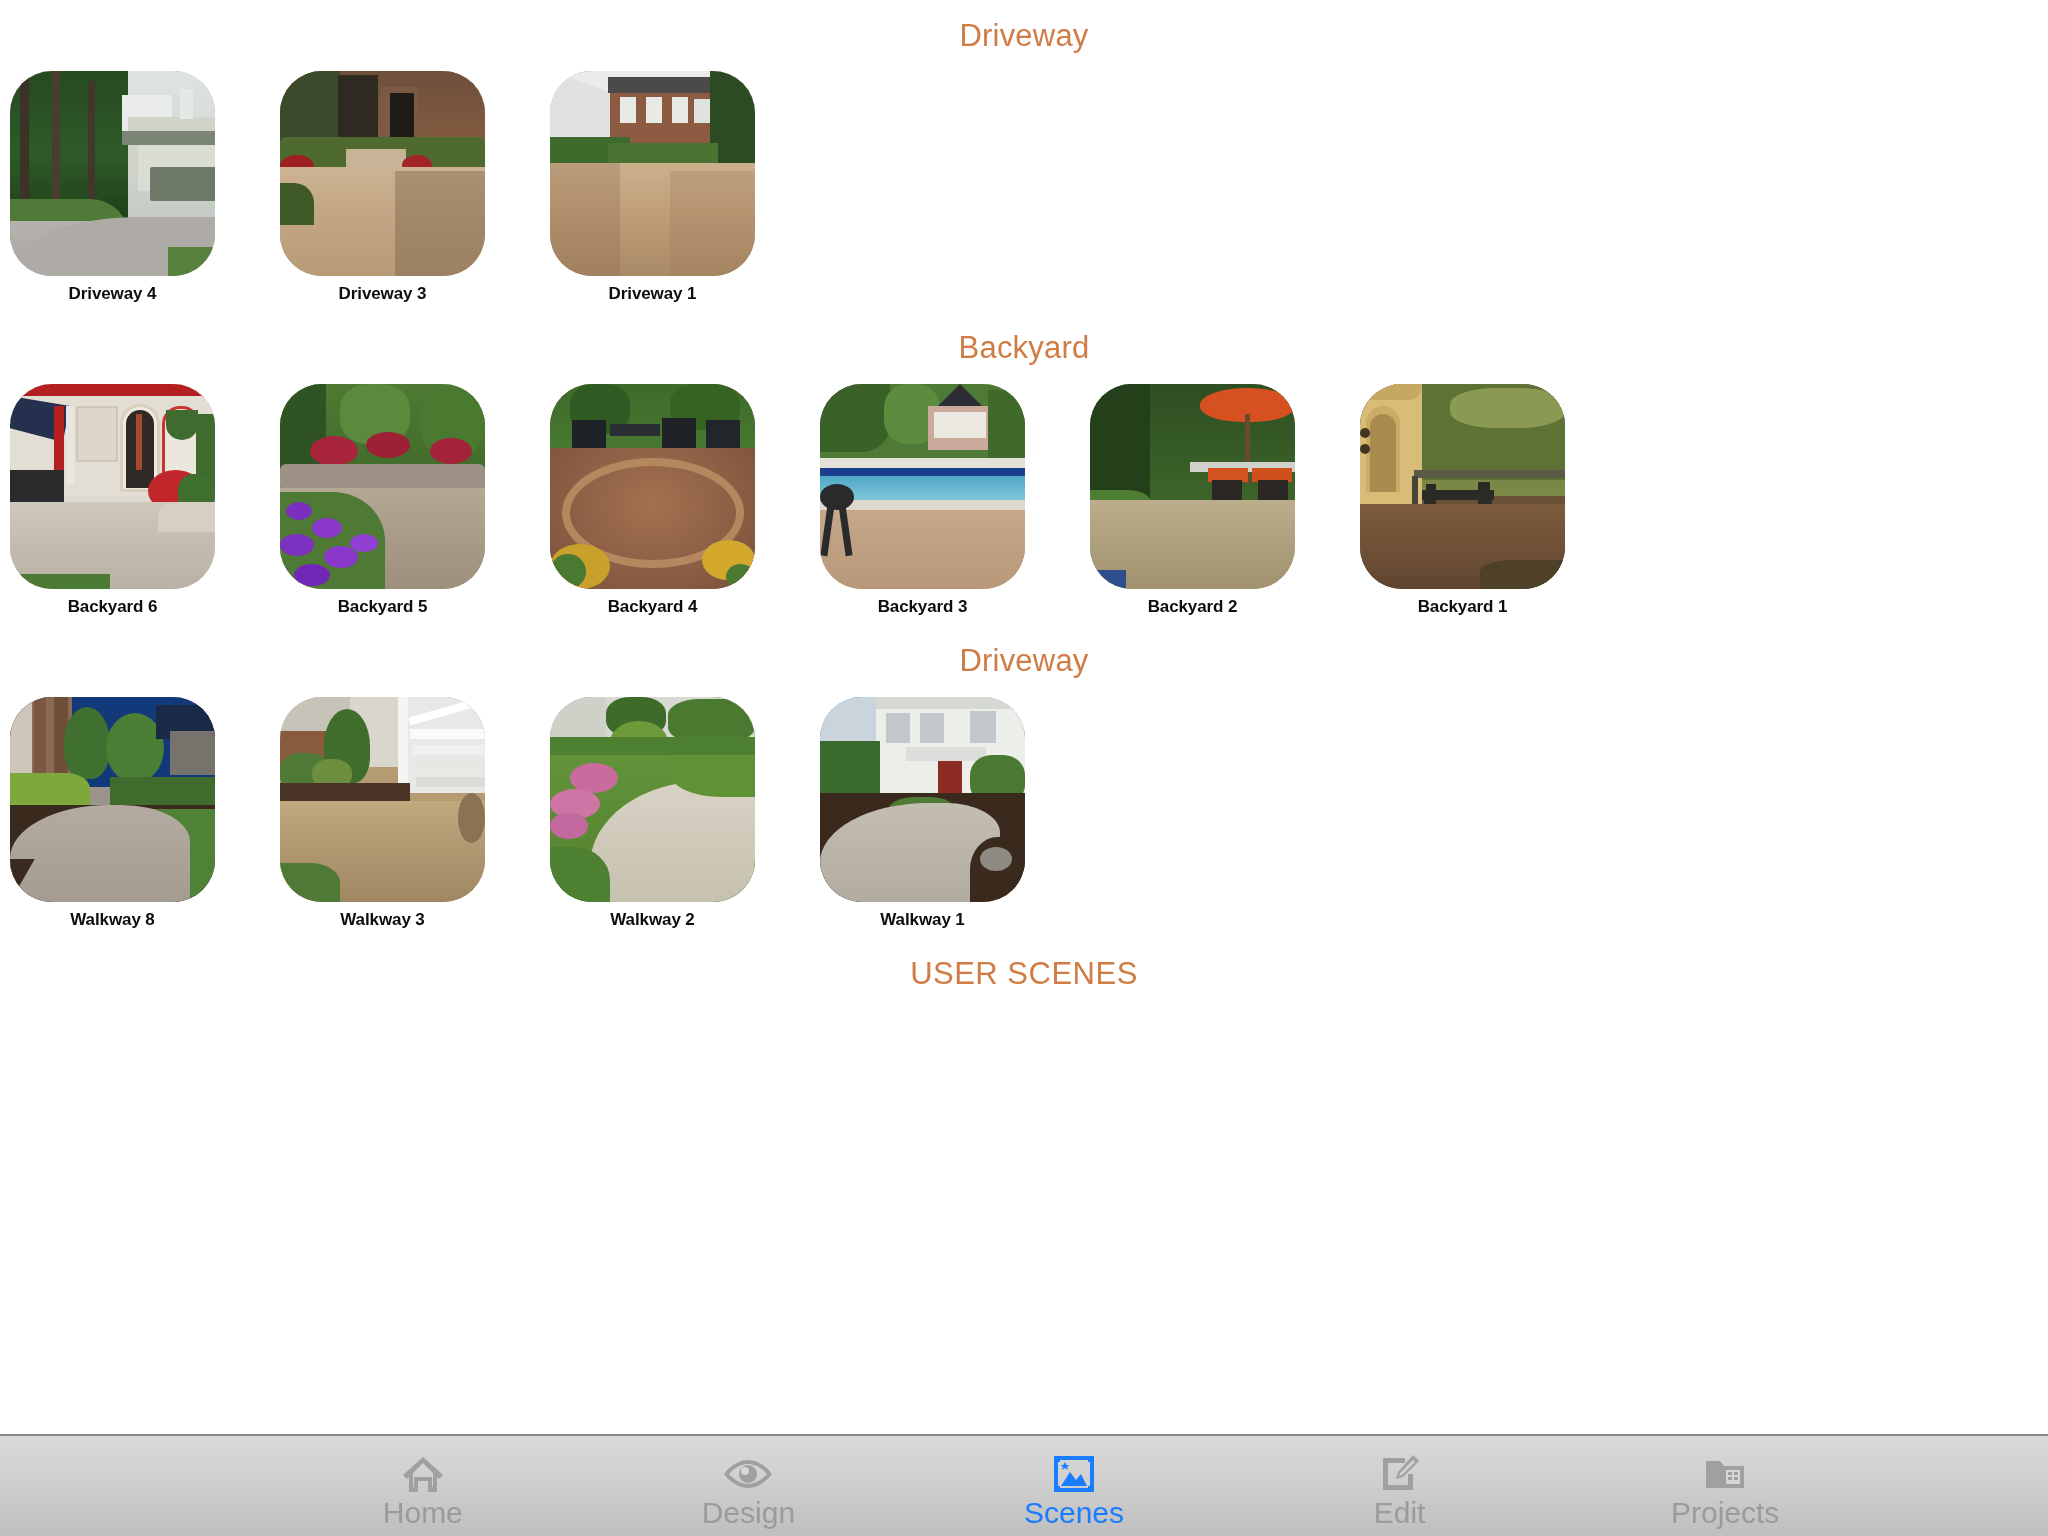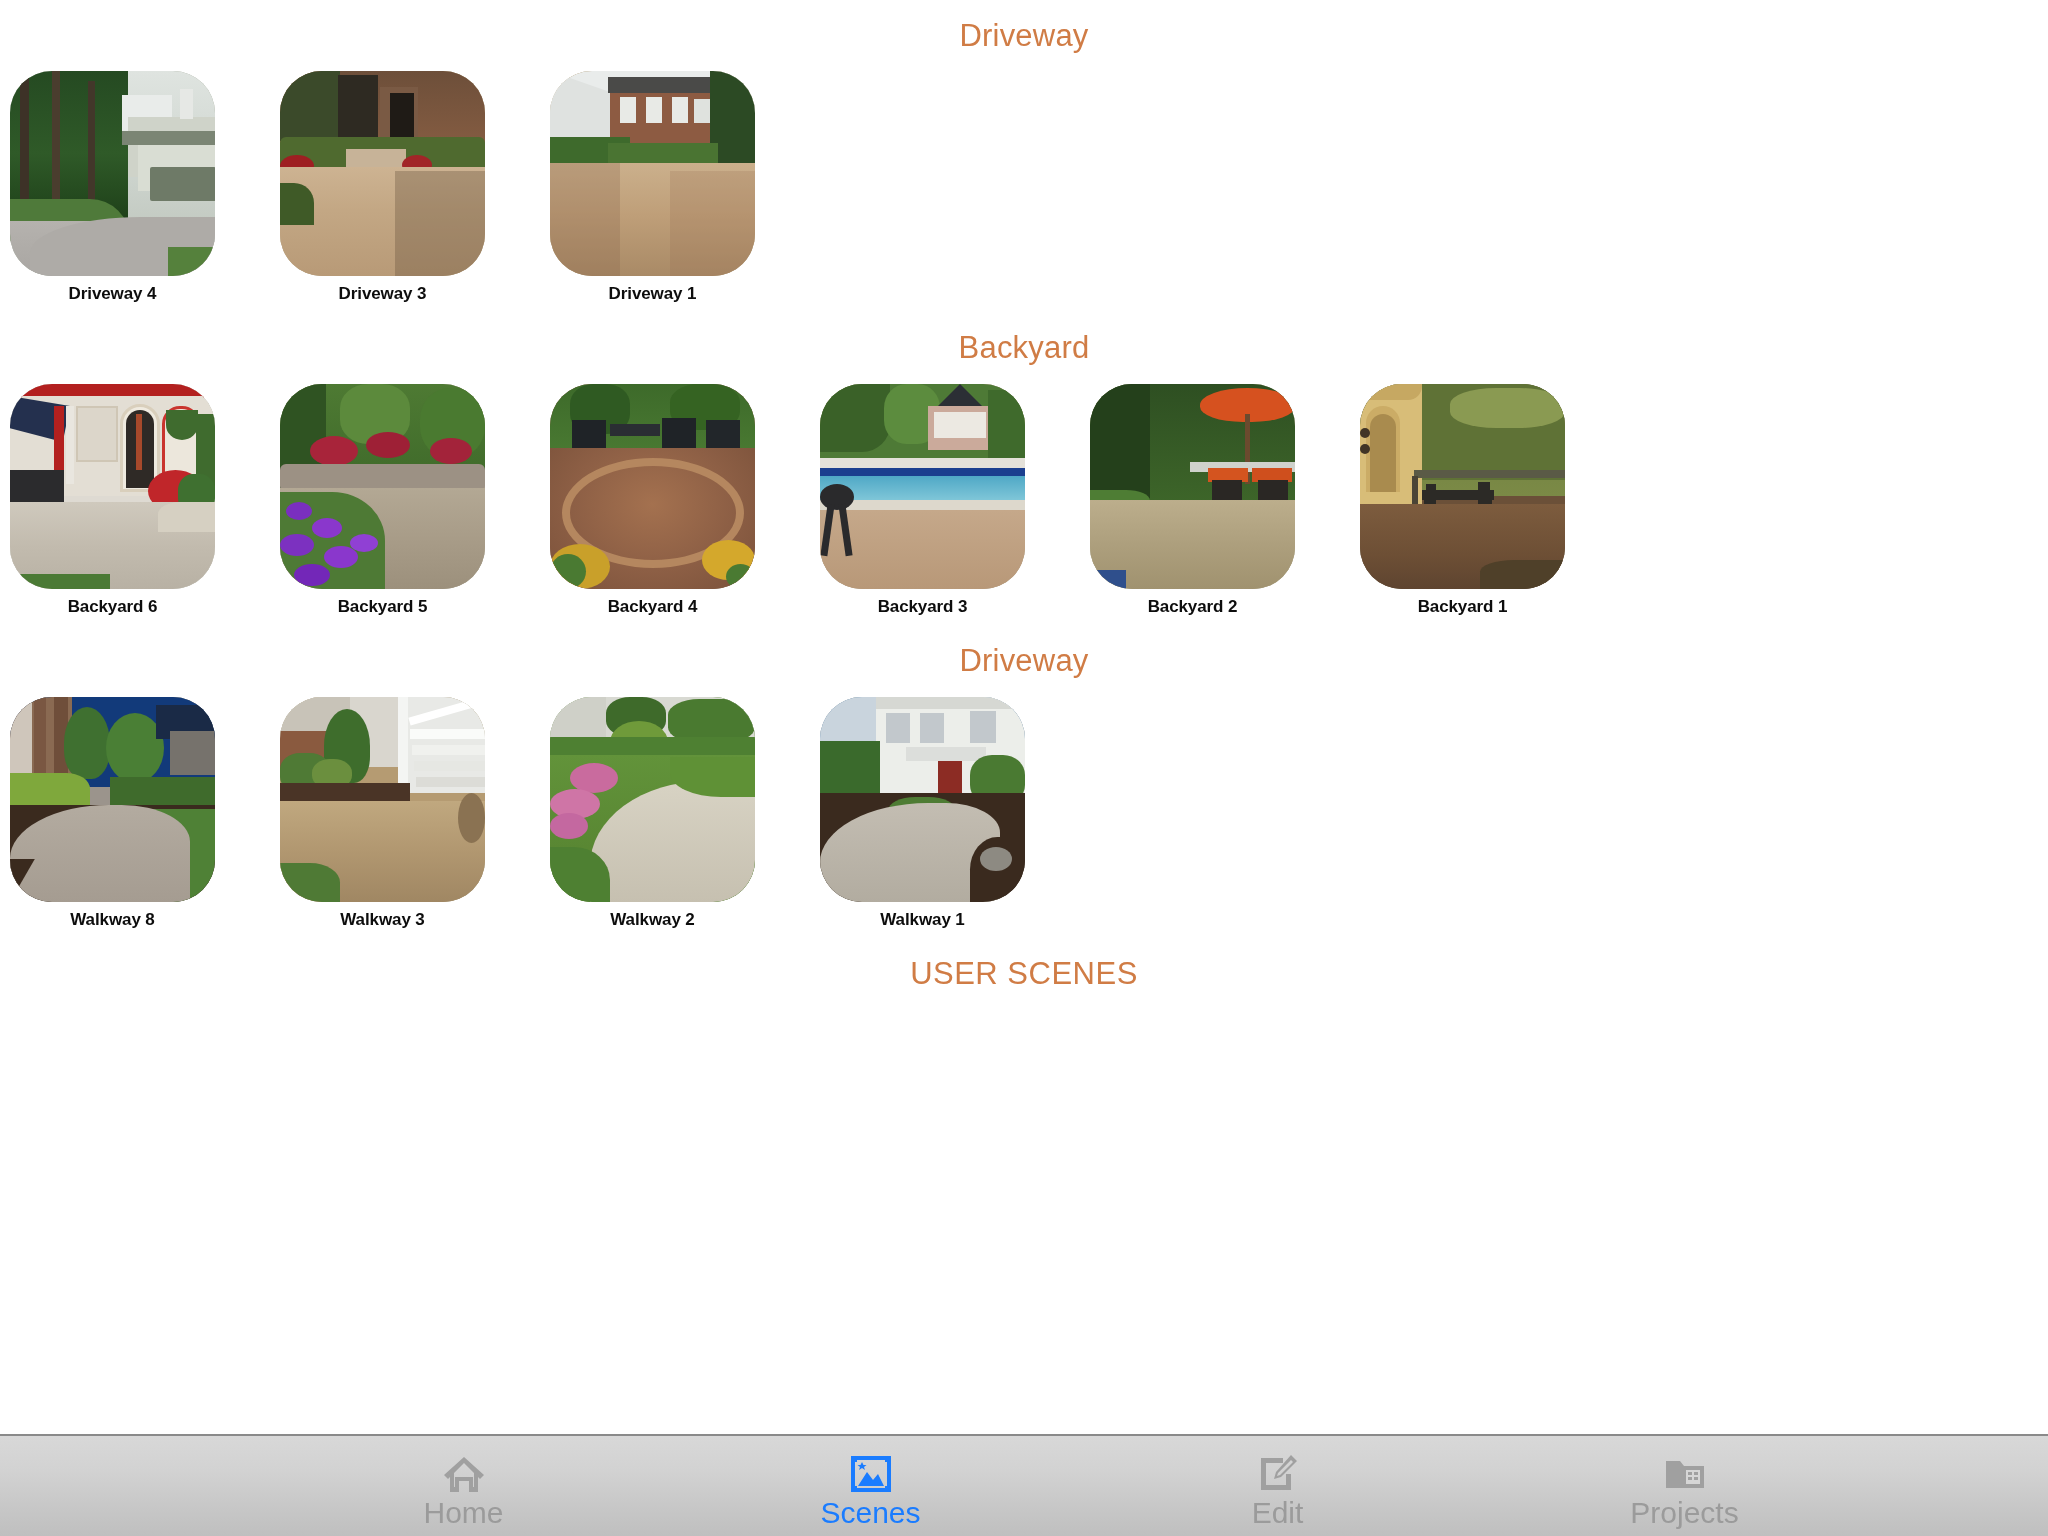--- a/index.html
+++ b/index.html
@@ -409,20 +409,30 @@
 
     <div class="tab">
       <span class="icon">
         <svg width="44" height="40" viewBox="0 0 44 40">
             <path class="ico-gray" d="M22 3 L42 21 L38 25 L36 23 L36 38 L27 38 L27 27 L17 27 L17 38 L8 38 L8 23 L6 25 L2 21 Z M22 9 L12 19 L12 33 L13 33 L13 23 L31 23 L31 33 L32 33 L32 19 Z"></path>
           </svg>
       </span>
       <span class="tlabel">Home</span>
     </div>
 
+    <div class="tab">
+      <span class="icon">
+        <svg width="52" height="34" viewBox="0 0 52 34">
+          <path class="ico-gray" d="M26 3 C40 3 50 17 50 17 C50 17 40 31 26 31 C12 31 2 17 2 17 C2 17 12 3 26 3 Z M26 7 C15 7 7 17 7 17 C7 17 15 27 26 27 C37 27 45 17 45 17 C45 17 37 7 26 7 Z"></path>
+          <circle class="ico-gray" cx="26" cy="17" r="9"></circle>
+          <circle cx="23" cy="14" r="4" fill="#d6d6d6"></circle>
+        </svg>
+      </span>
+      <span class="tlabel">Design</span>
+    </div>
 
     <div class="tab active">
       <span class="icon">
         <svg width="42" height="40" viewBox="0 0 42 40">
           <rect x="3" y="4" width="36" height="32" fill="none" stroke="#1a7cff" stroke-width="4"></rect>
           <rect x="1" y="2" width="6" height="6" fill="#1a7cff"></rect>
           <rect x="35" y="2" width="6" height="6" fill="#1a7cff"></rect>
           <rect x="1" y="32" width="6" height="6" fill="#1a7cff"></rect>
           <rect x="35" y="32" width="6" height="6" fill="#1a7cff"></rect>
           <path class="ico-blue" d="M8 32 L17 18 L23 26 L28 20 L34 32 Z"></path>

